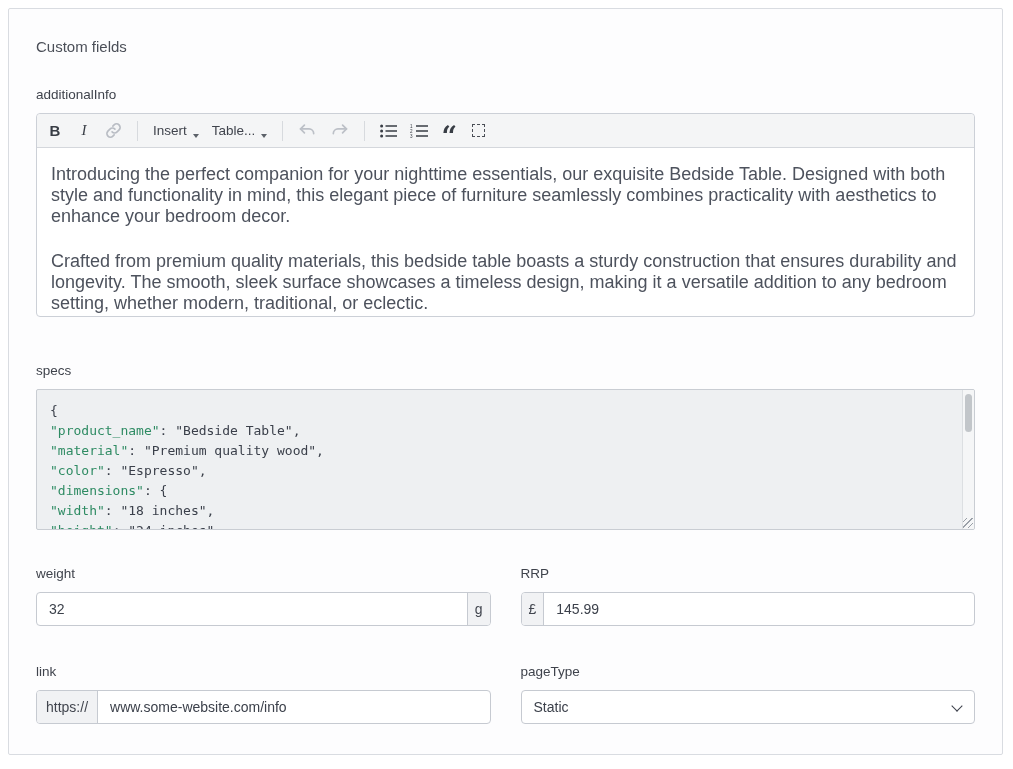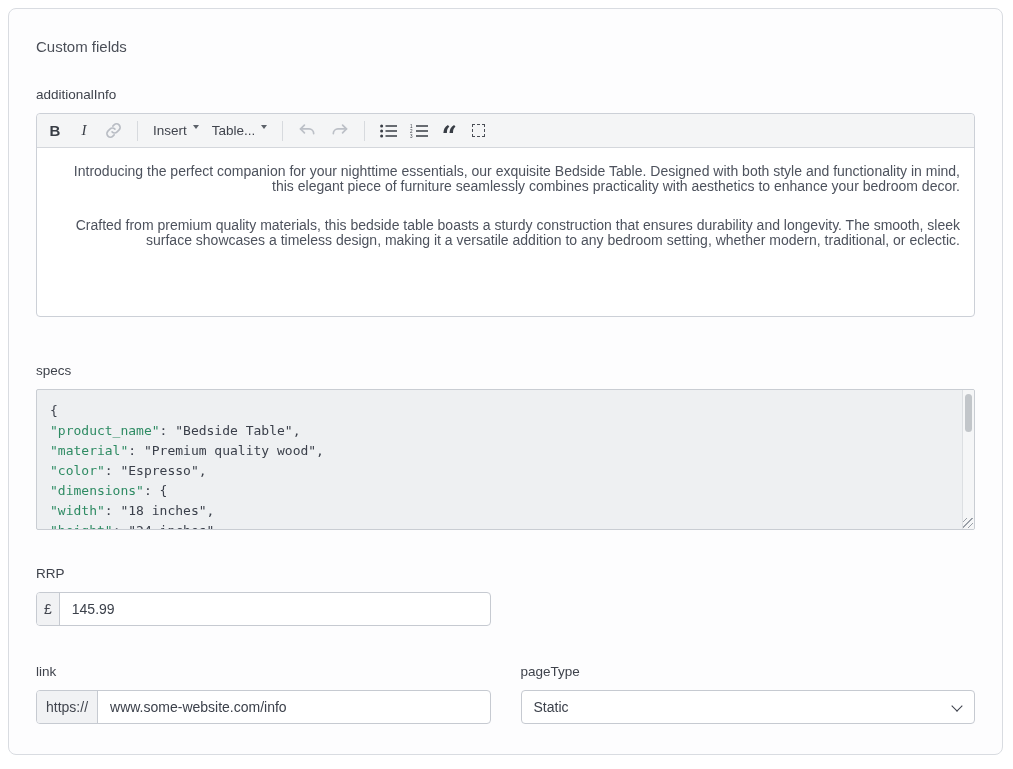--- a/index.html
+++ b/index.html
@@ -1,48 +1,48 @@
 <!DOCTYPE html>
 <html style="--json-key: #2e8b63;"><head>
 <meta charset="utf-8">
 <style>
   * { box-sizing: border-box; margin: 0; padding: 0; }
   html, body { width: 1013px; height: 769px; background: #ffffff;
     font-family: "Liberation Sans", sans-serif; }
 
   .card {
     position: absolute; left: 8px; top: 8px; width: 995px; height: 747px;
-    background: #fdfdfe; border: 1px solid #d9dce1; border-radius: 8px;
+    background: #fdfdfe; border: 1px solid #d9dce1; border-radius: 2px;
     padding: 29px 27px;
   }
 
   .section-title { font-size: 15px; color: #4b4f58; font-weight: 400; margin-bottom: 32px; }
   .field-label { font-size: 13.5px; color: #3f434c; margin-bottom: 11px; }
 
   
   .rte { border: 1px solid #ccd0d7; border-radius: 4px; background: #ffffff; margin-bottom: 46px; }
   .rte-toolbar {
     height: 34px; background: #f4f5f6; border-bottom: 1px solid #d4d7dc;
     border-radius: 4px 4px 0 0; display: flex; align-items: center;
     padding: 0 10px; gap: 13px;
   }
   .tb-btn { display: flex; align-items: center; justify-content: center;
     min-width: 16px; height: 24px; color: #383d45; cursor: pointer; }
   .tb-btn.disabled { color: #b9bdc4; }
   .tb-bold { font-weight: 700; font-size: 15px; }
   .tb-italic { font-style: italic; font-size: 15px; font-family: "Liberation Serif", serif; }
   .tb-divider { width: 1px; height: 20px; background: #d7dade; margin: 0 2px; }
-  .tb-dd { display: flex; align-items: flex-start; gap: 6px; font-size: 13.5px; color: #40444d; cursor: pointer; }
+  .tb-dd { display: flex; align-items: flex-end; gap: 6px; font-size: 13.5px; color: #40444d; cursor: pointer; }
   .caret { width: 0; height: 0; border-left: 3.5px solid transparent;
     border-right: 3.5px solid transparent; border-top: 4.5px solid #5c6169; margin-top: 2px; }
   .tb-quote { font-family: "DejaVu Serif", serif; font-weight: 700; font-size: 27px;
     line-height: 10px; padding-top: 13px; }
   .tb-box { width: 13px; height: 13px; border: 1px dashed #4a4e56; }
   .rte-content { height: 168px; padding: 16px 14px 0; overflow: hidden;
-    font-size: 14px; color: #4d525d; line-height: 15px; cursor: text; text-align: right; }
+    font-size: 18px; color: #4d525d; line-height: 21px; cursor: text; }
   .rte-content p { margin: 0 0 24px; }
 
   
   .code-box {
     position: relative; height: 141px; background: #eef0f2; border: 1px solid #c9cdd3;
     border-radius: 2px; overflow: hidden;
     font-family: "DejaVu Sans Mono", monospace; font-size: 13px; line-height: 20px;
     color: #3b404b; padding: 11px 24px 0 13px; cursor: text;
   }
   .json-key { color: var(--json-key, #2e8b63); }
@@ -168,20 +168,27 @@
         </div>
       <div class="code-scrollbar">
         <div class="code-scroll-thumb"></div>
         <div class="resize-handle"></div>
       </div>
     </div>
   </div>
 
   <div class="grid-row row-1">
     <div>
+      <div class="field-label">weight</div>
+      <div class="input-group">
+        <input type="text" value="32" style="">
+        <span class="addon addon-right">g</span>
+      </div>
+    </div>
+    <div>
       <div class="field-label">RRP</div>
       <div class="input-group">
         <span class="addon" style="border-right:1px solid #c6cad1;">£</span>
         <input type="text" value="145.99" style="">
       </div>
     </div>
   </div>
 
   <div class="grid-row">
     <div>

